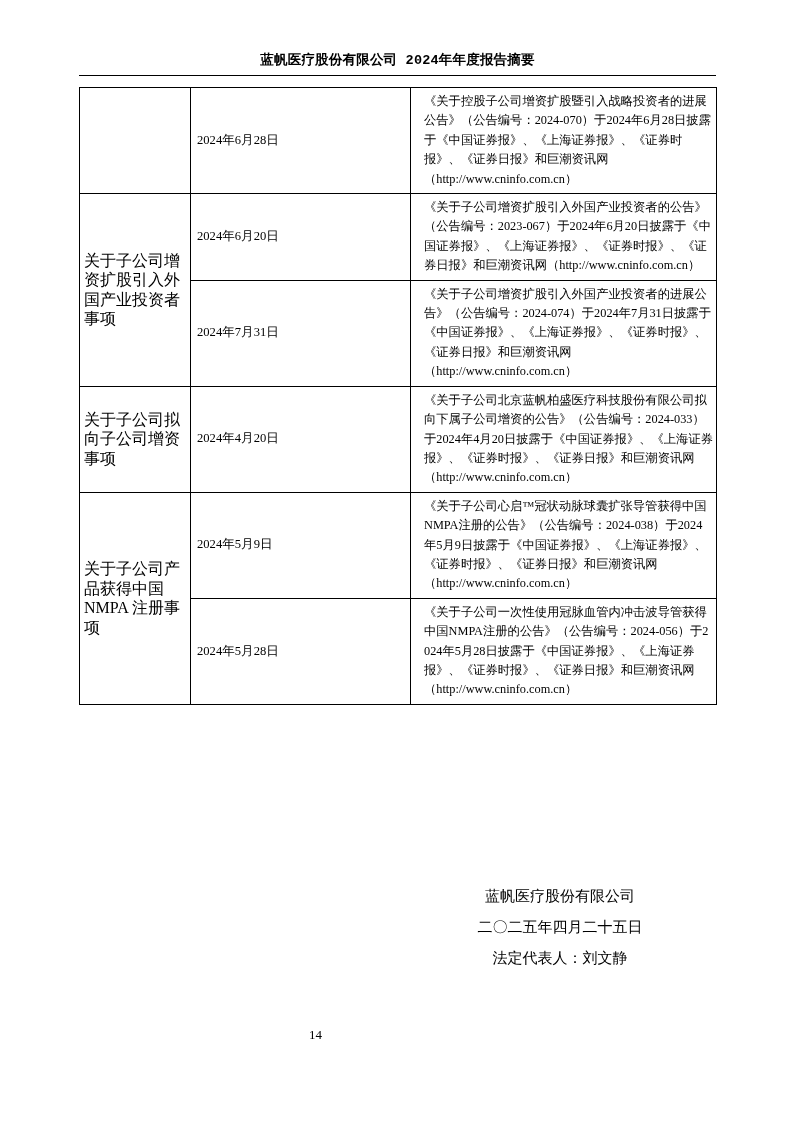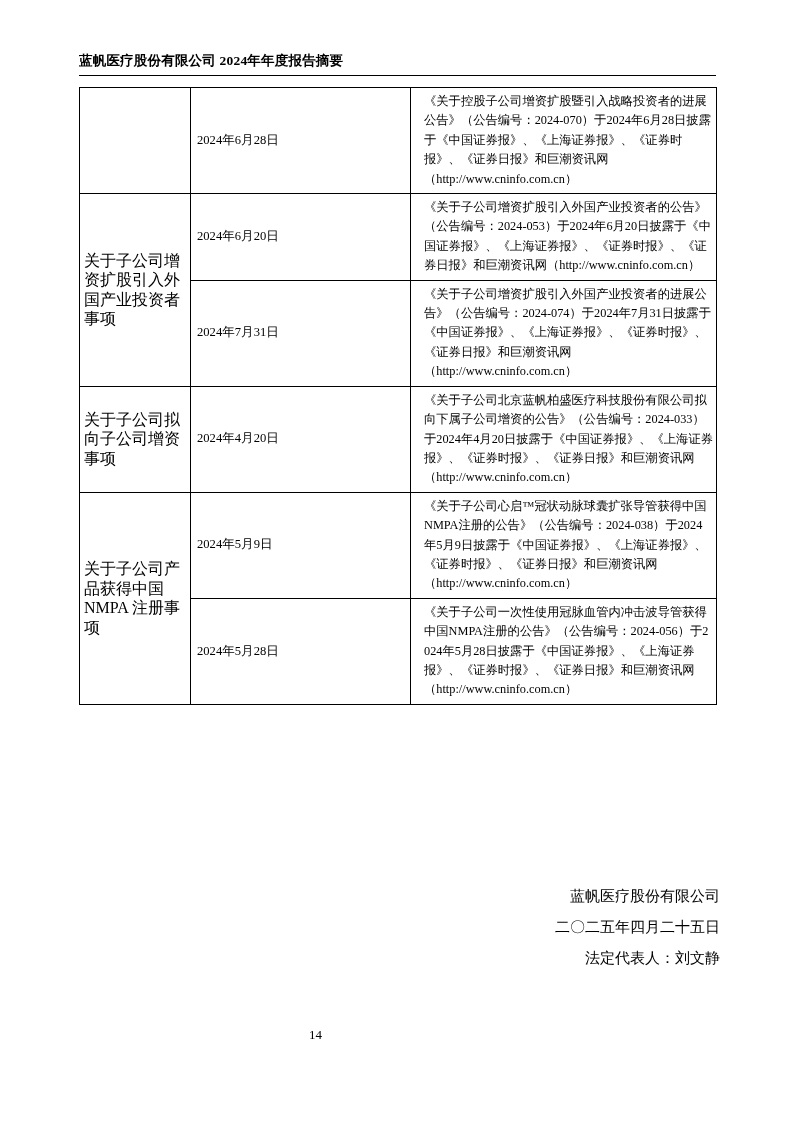--- a/index.html
+++ b/index.html
@@ -23,26 +23,27 @@
     width: 793px;
     height: 1122px;
   }
 
   
   .header {
     position: absolute;
     left: 79px;
     top: 52px;
     width: 637px;
-    text-align: left;
+    text-align: center;
     font-size: 13.5px;
     font-weight: bold;
     letter-spacing: 0.2px;
     line-height: 18px;
     white-space: nowrap;
+    font-family: Liberation Mono, monospace;
   }
   .header-rule {
     position: absolute;
     left: 79px;
     top: 75px;
     width: 637px;
     height: 0;
     border-top: 1.3px solid #000;
   }
 
@@ -91,21 +92,21 @@
     white-space: nowrap;
   }
   td.empty { }
 
   
   .signature {
     position: absolute;
     left: 400px;
     top: 880px;
     width: 320px;
-    text-align: right;
+    text-align: center;
     font-size: 15px;
     line-height: 31px;
     font-family: "Liberation Sans", "DejaVu Sans", sans-serif;
   }
   .signature div { white-space: nowrap; }
 
   
   .page-number {
     position: absolute;
     left: 0;
@@ -133,21 +134,21 @@
 
       <tr>
         <td class="cat empty"></td>
         <td class="date">2024年6月28日</td>
         <td class="desc"><span>《关于控股子公司增资扩股暨引入战略投资者的进展公告》（公告编号：2024-070）于2024年6月28日披露于《中国证券报》、《上海证券报》、《证券时报》、《证券日报》和巨潮资讯网</span><span class="url">（http://www.cninfo.com.cn）</span></td>
       </tr>
 
       <tr>
         <td class="cat" rowspan="2">关于子公司增资扩股引入外国产业投资者事项</td>
         <td class="date">2024年6月20日</td>
-        <td class="desc"><span>《关于子公司增资扩股引入外国产业投资者的公告》（公告编号：2024-053）于2024年6月20日披露于《中国证券报》、《上海证券报》、《证券时报》、《证券日报》和巨潮资讯网</span><span class="url">（http://www.cninfo.com.cn）</span></td>
+        <td class="desc"><span>《关于子公司增资扩股引入外国产业投资者的公告》（公告编号：2023-067）于2024年6月20日披露于《中国证券报》、《上海证券报》、《证券时报》、《证券日报》和巨潮资讯网</span><span class="url">（http://www.cninfo.com.cn）</span></td>
       </tr>
 
       <tr>
         <td class="date">2024年7月31日</td>
         <td class="desc"><span>《关于子公司增资扩股引入外国产业投资者的进展公告》（公告编号：2024-074）于2024年7月31日披露于《中国证券报》、《上海证券报》、《证券时报》、《证券日报》和巨潮资讯网</span><span class="url">（http://www.cninfo.com.cn）</span></td>
       </tr>
 
       <tr>
         <td class="cat">关于子公司拟向子公司增资事项</td>
         <td class="date">2024年4月20日</td>

